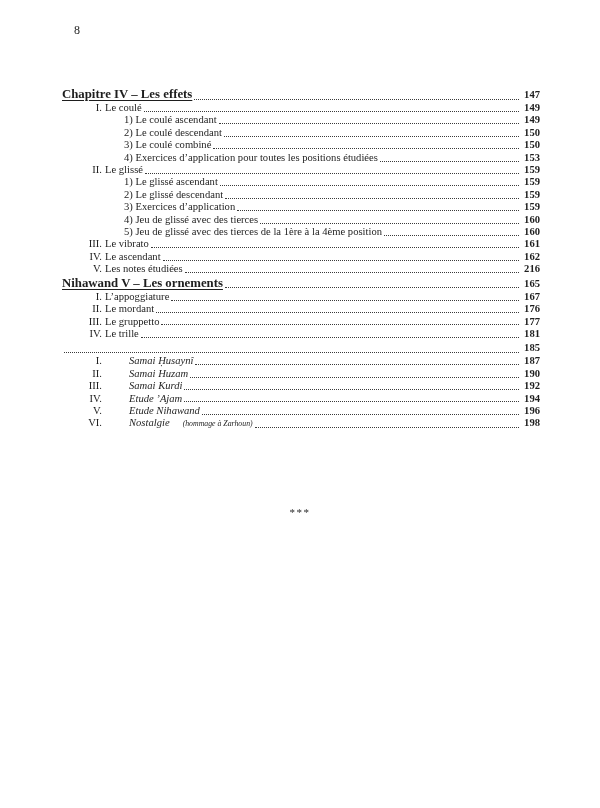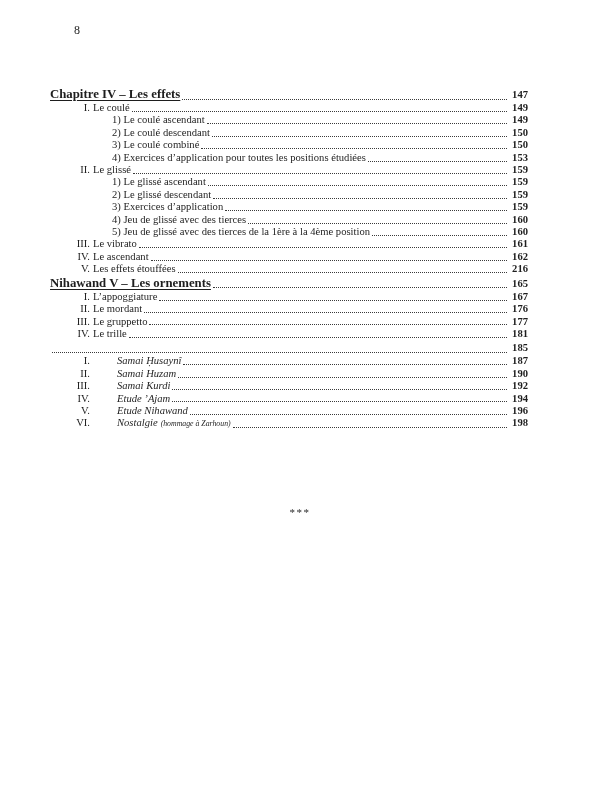--- a/index.html
+++ b/index.html
@@ -19,21 +19,21 @@
   }
   .page-number {
     position: absolute;
     left: 74px;
     top: 23px;
     font-size: 12px;
     line-height: 14px;
   }
   .toc {
     position: absolute;
-    left: 50px;
+    left: 62px;
     top: 87px;
     width: 478px;
   }
   .row {
     display: flex;
     align-items: baseline;
     font-size: 10.6px;
     line-height: 12.4px;
     white-space: nowrap;
   }
@@ -58,21 +58,21 @@
   .row.sub .numeral { width: 59px; }
   .row.italic .text {
     margin-left: 24px;
     font-style: italic;
   }
   .text { flex: none; }
   .suffix {
     flex: none;
     font-style: italic;
     font-size: 7.8px;
-    margin-left: 3px;
+    margin-left: 13px;
   }
   .dots {
     flex: 1 1 auto;
     height: 0;
     align-self: flex-end;
     margin: 0 1px 2.5px 2px;
     border-bottom: 1.6px dotted #3a3a3a;
     min-width: 8px;
   }
   .pagenum {
@@ -178,21 +178,21 @@
         <span class="pagenum">161</span>
       </div>
       <div class="row item">
         <span class="numeral">IV.</span>
         <span class="text">Le ascendant</span>
         <span class="dots"></span>
         <span class="pagenum">162</span>
       </div>
       <div class="row item">
         <span class="numeral">V.</span>
-        <span class="text">Les effets étouffées</span>
+        <span class="text">Les notes étudiées</span>
         <span class="dots"></span>
         <span class="pagenum">216</span>
       </div>
       <div class="row chapter">
         <span class="chapter-title">Nihawand V – Les ornements</span>
         <span class="dots"></span>
         <span class="pagenum">165</span>
       </div>
       <div class="row item">
         <span class="numeral">I.</span>

